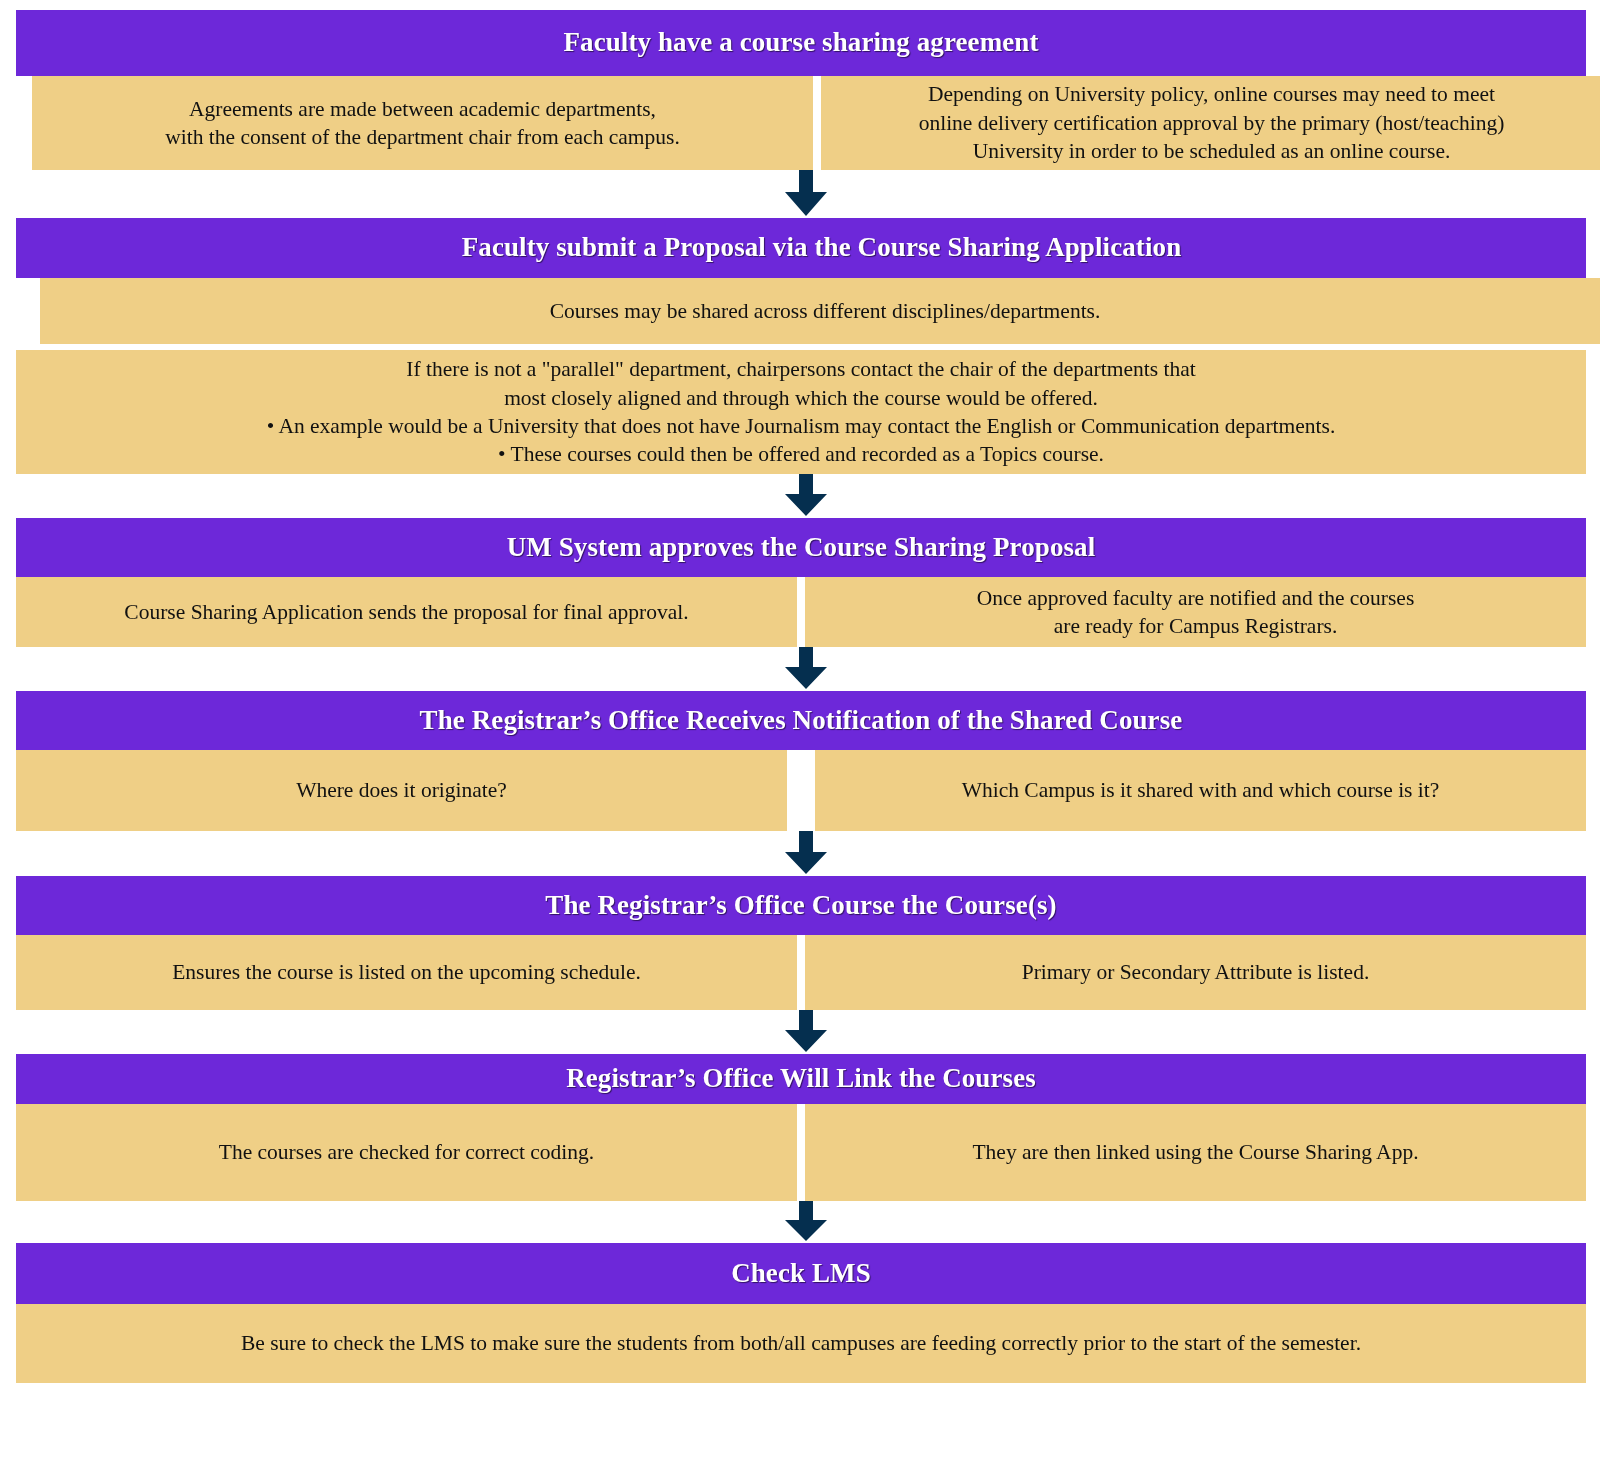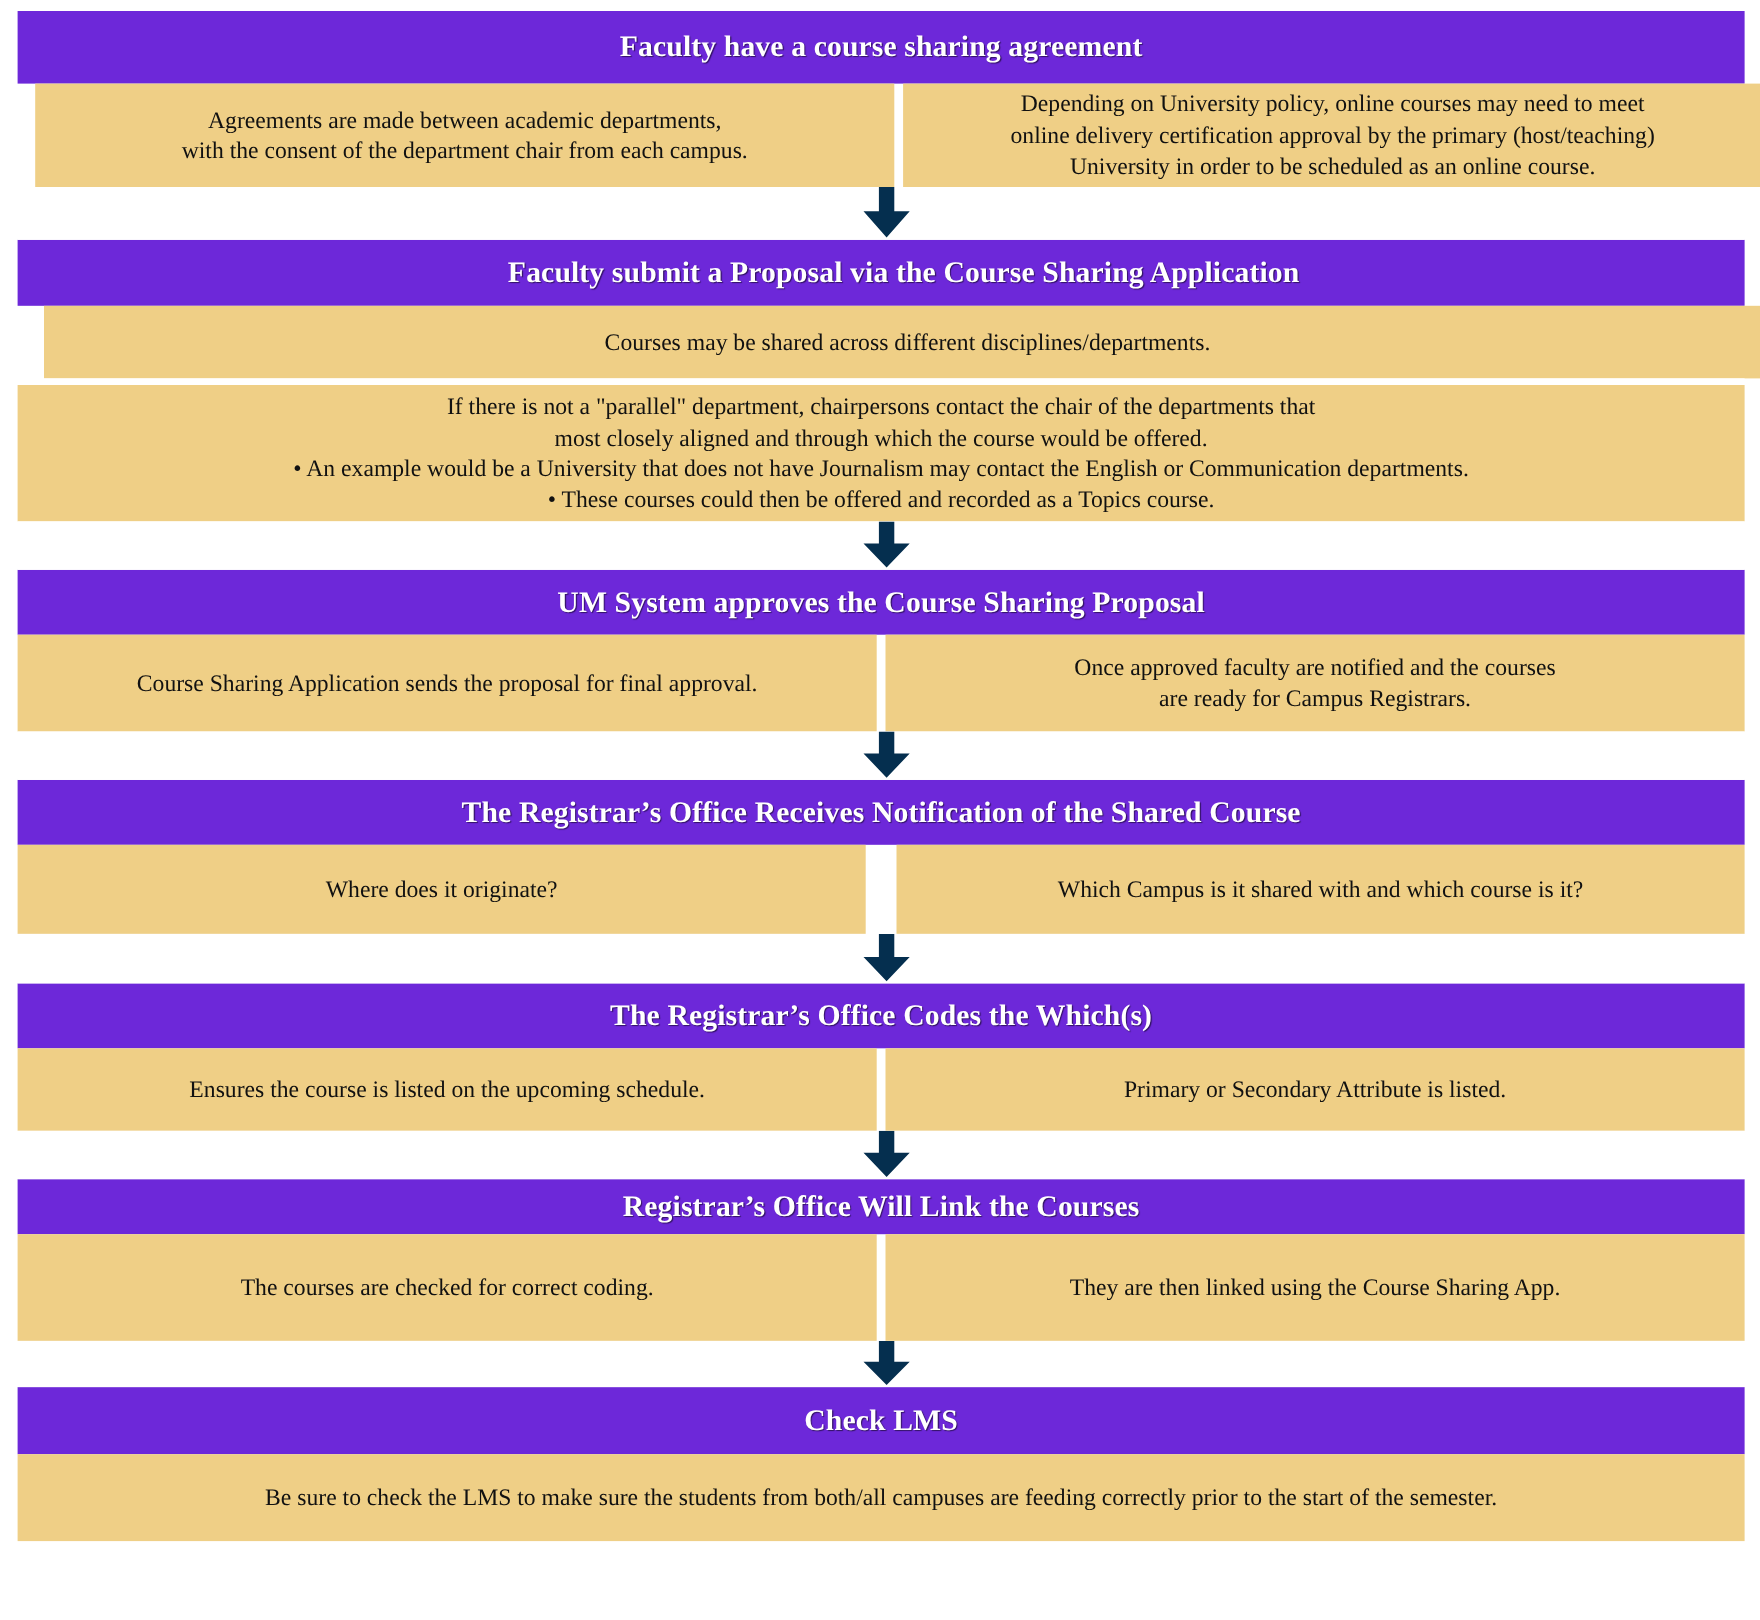--- a/index.html
+++ b/index.html
@@ -113,21 +113,21 @@
   </div>
   <div class="arrow-band" style="height:44px;">
     <div class="arrow">
       <svg width="46" height="44" viewBox="0 0 46 44" xmlns="http://www.w3.org/2000/svg">
         <polygon points="16,0 30,0 30,20 44,20 23,42 2,20 16,20" fill="#052f4f"></polygon>
       </svg>
     </div>
   </div>
 
   <div class="step-header" style="height:59px;">UM System approves the Course Sharing Proposal</div>
-  <div class="detail-row" style="height:88px;border-radius:25px;">
+  <div class="detail-row" style="height:70px;border-radius:25px;">
     <div class="detail-cell left">Course Sharing Application sends the proposal for final approval.</div>
     <div class="detail-cell right">Once approved faculty are notified and the courses
 are ready for Campus Registrars.</div>
   </div>
   <div class="arrow-band" style="height:44px;">
     <div class="arrow">
       <svg width="46" height="44" viewBox="0 0 46 44" xmlns="http://www.w3.org/2000/svg">
         <polygon points="16,0 30,0 30,20 44,20 23,42 2,20 16,20" fill="#052f4f"></polygon>
       </svg>
     </div>
@@ -139,21 +139,21 @@
     <div class="detail-cell right">Which Campus is it shared with and which course is it?</div>
   </div>
   <div class="arrow-band" style="height:45px;">
     <div class="arrow">
       <svg width="46" height="45" viewBox="0 0 46 45" xmlns="http://www.w3.org/2000/svg">
         <polygon points="16,0 30,0 30,21 44,21 23,43 2,21 16,21" fill="#052f4f"></polygon>
       </svg>
     </div>
   </div>
 
-  <div class="step-header" style="height:59px;">The Registrar’s Office Codes the Which(s)</div>
+  <div class="step-header" style="height:59px;">The Registrar’s Office Course the Course(s)</div>
   <div class="detail-row" style="height:75px;">
     <div class="detail-cell left">Ensures the course is listed on the upcoming schedule.</div>
     <div class="detail-cell right">Primary or Secondary Attribute is listed.</div>
   </div>
   <div class="arrow-band" style="height:44px;">
     <div class="arrow">
       <svg width="46" height="44" viewBox="0 0 46 44" xmlns="http://www.w3.org/2000/svg">
         <polygon points="16,0 30,0 30,20 44,20 23,42 2,20 16,20" fill="#052f4f"></polygon>
       </svg>
     </div>

